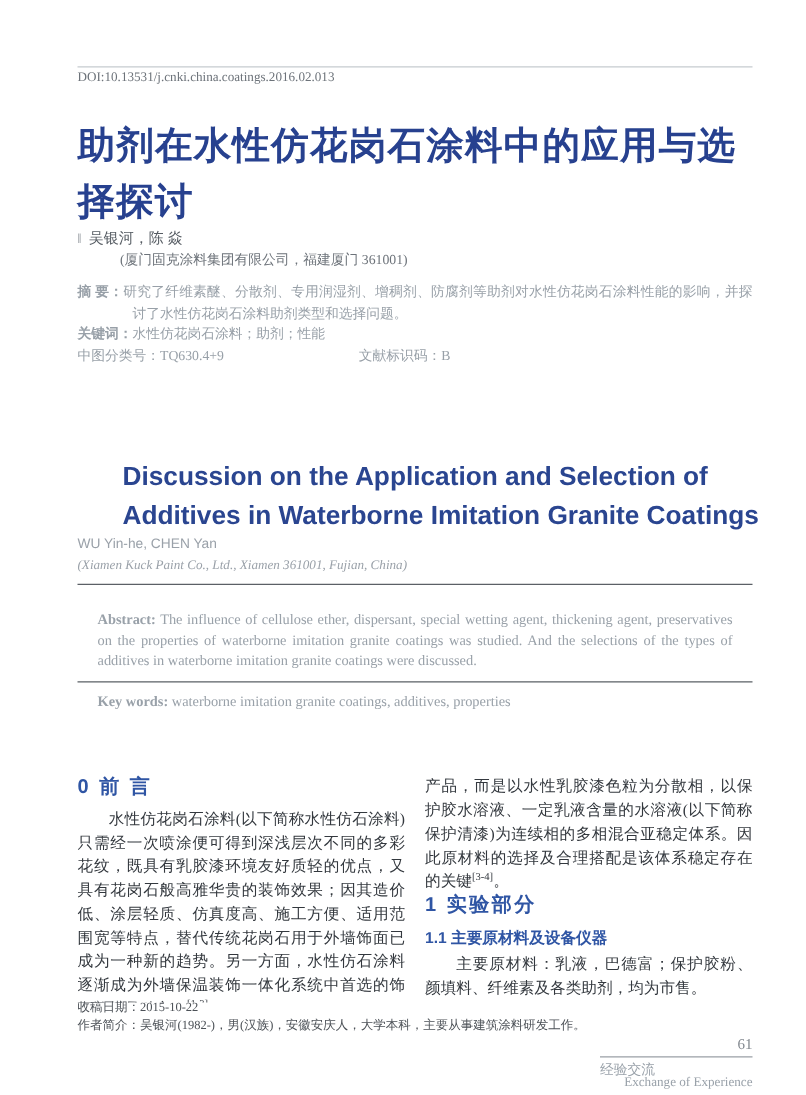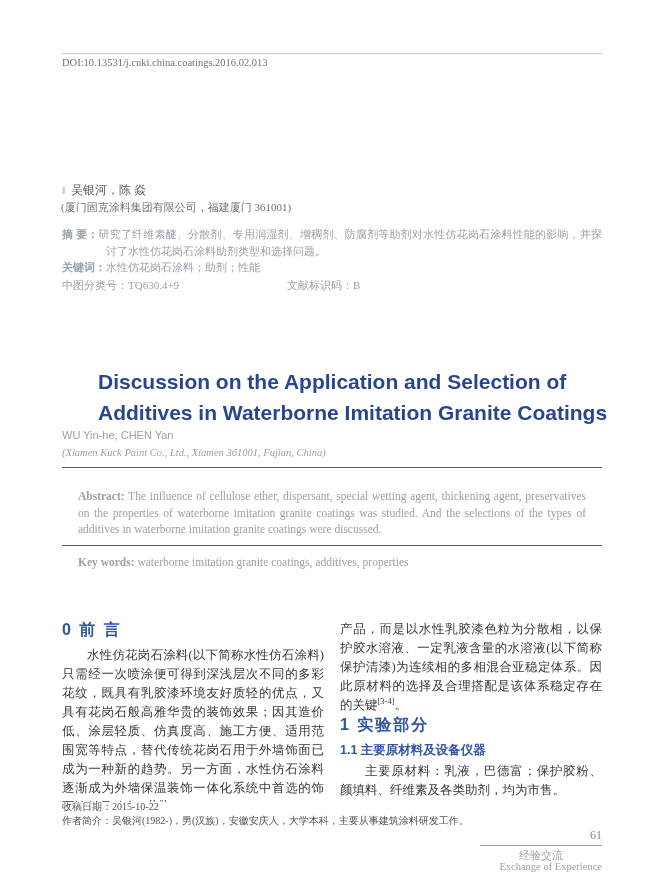--- a/index.html
+++ b/index.html
@@ -20,21 +20,21 @@
   .hdr-rule{top:53px;left:62px;width:540px;height:1px;background:#c6cbd0;}
   .doi{top:57px;left:62px;font-size:10.5px;color:#6d737a;
        font-family:"Liberation Serif",serif;text-align:center;}
   
   .title-cn{top:94px;left:62px;width:545px;
     font-family:"Liberation Sans","DejaVu Sans",sans-serif;
     font-weight:bold;font-size:30px;line-height:45px;letter-spacing:1px;
     color:#27418f;}
   .authors-cn{top:182px;left:62px;font-size:12px;color:#565c63;}
   .authors-cn .marker{color:#8a9096;margin-right:6px;font-size:11px;}
-  .affil-cn{top:200px;left:61px;font-size:11px;color:#6d737a;}
+  .affil-cn{top:200px;left:96px;font-size:11px;color:#6d737a;}
   
   .abs-cn{top:226px;left:62px;width:540px;font-size:11px;line-height:16.5px;
           color:#98a0a8;text-align:justify;}
   .abs-cn .hang{padding-left:44px;text-indent:-44px;margin:0;}
   .abs-cn .lbl{font-weight:bold;}
   .kw-cn{margin:0;}
   .clc-row{display:flex;margin-top:1px;}
   .clc-row .i1{width:225px;}
   .clc-row .i2{width:135px;}
   .clc-row .i3{flex:1;}
@@ -64,33 +64,34 @@
   .col p{margin:0;text-indent:2em;}
   .col p.cont{text-indent:0;}
   .sup{font-size:8.5px;vertical-align:super;line-height:0;}
   
   .footnote{top:800px;left:62px;width:420px;font-size:10px;line-height:14px;
             color:#4c5157;}
   .footnote p{margin:0;}
   .pageno{top:828px;left:480px;width:122px;text-align:right;font-size:12px;
           color:#82888f;font-family:"Liberation Serif",serif;}
   .pageno-rule{top:845px;left:480px;width:122px;height:1px;background:#9aa0a6;}
-  .col-label-cn{top:848px;left:480px;width:122px;text-align:center;font-size:11px;
+  .col-label-cn{top:848px;left:480px;width:122px;text-align:left;font-size:11px;
           color:#9aa2aa;}
   .col-label-en{top:861px;left:440px;width:162px;text-align:right;font-size:10.5px;
           color:#9aa2aa;font-family:"Liberation Serif",serif;}
 </style>
 </head>
 <body>
 
 <div id="page">
 
   <div class="abs hdr-rule"></div>
   <div class="abs doi">DOI:10.13531/j.cnki.china.coatings.2016.02.013</div>
 
+  <div class="abs title-cn">助剂在水性仿花岗石涂料中的应用与选择探讨</div>
   <div class="abs authors-cn">
     <span class="marker">‖</span><span>吴银河，陈  焱</span>
   </div>
   <div class="abs affil-cn">(厦门固克涂料集团有限公司，福建厦门  361001)</div>
 
   <div class="abs abs-cn">
     <p class="hang">
       <span class="lbl">摘  要：</span><span>研究了纤维素醚、分散剂、专用润湿剂、增稠剂、防腐剂等助剂对水性仿花岗石涂料性能的影响，并探讨了水性仿花岗石涂料助剂类型和选择问题。</span>
     </p>
     <p class="kw-cn">

